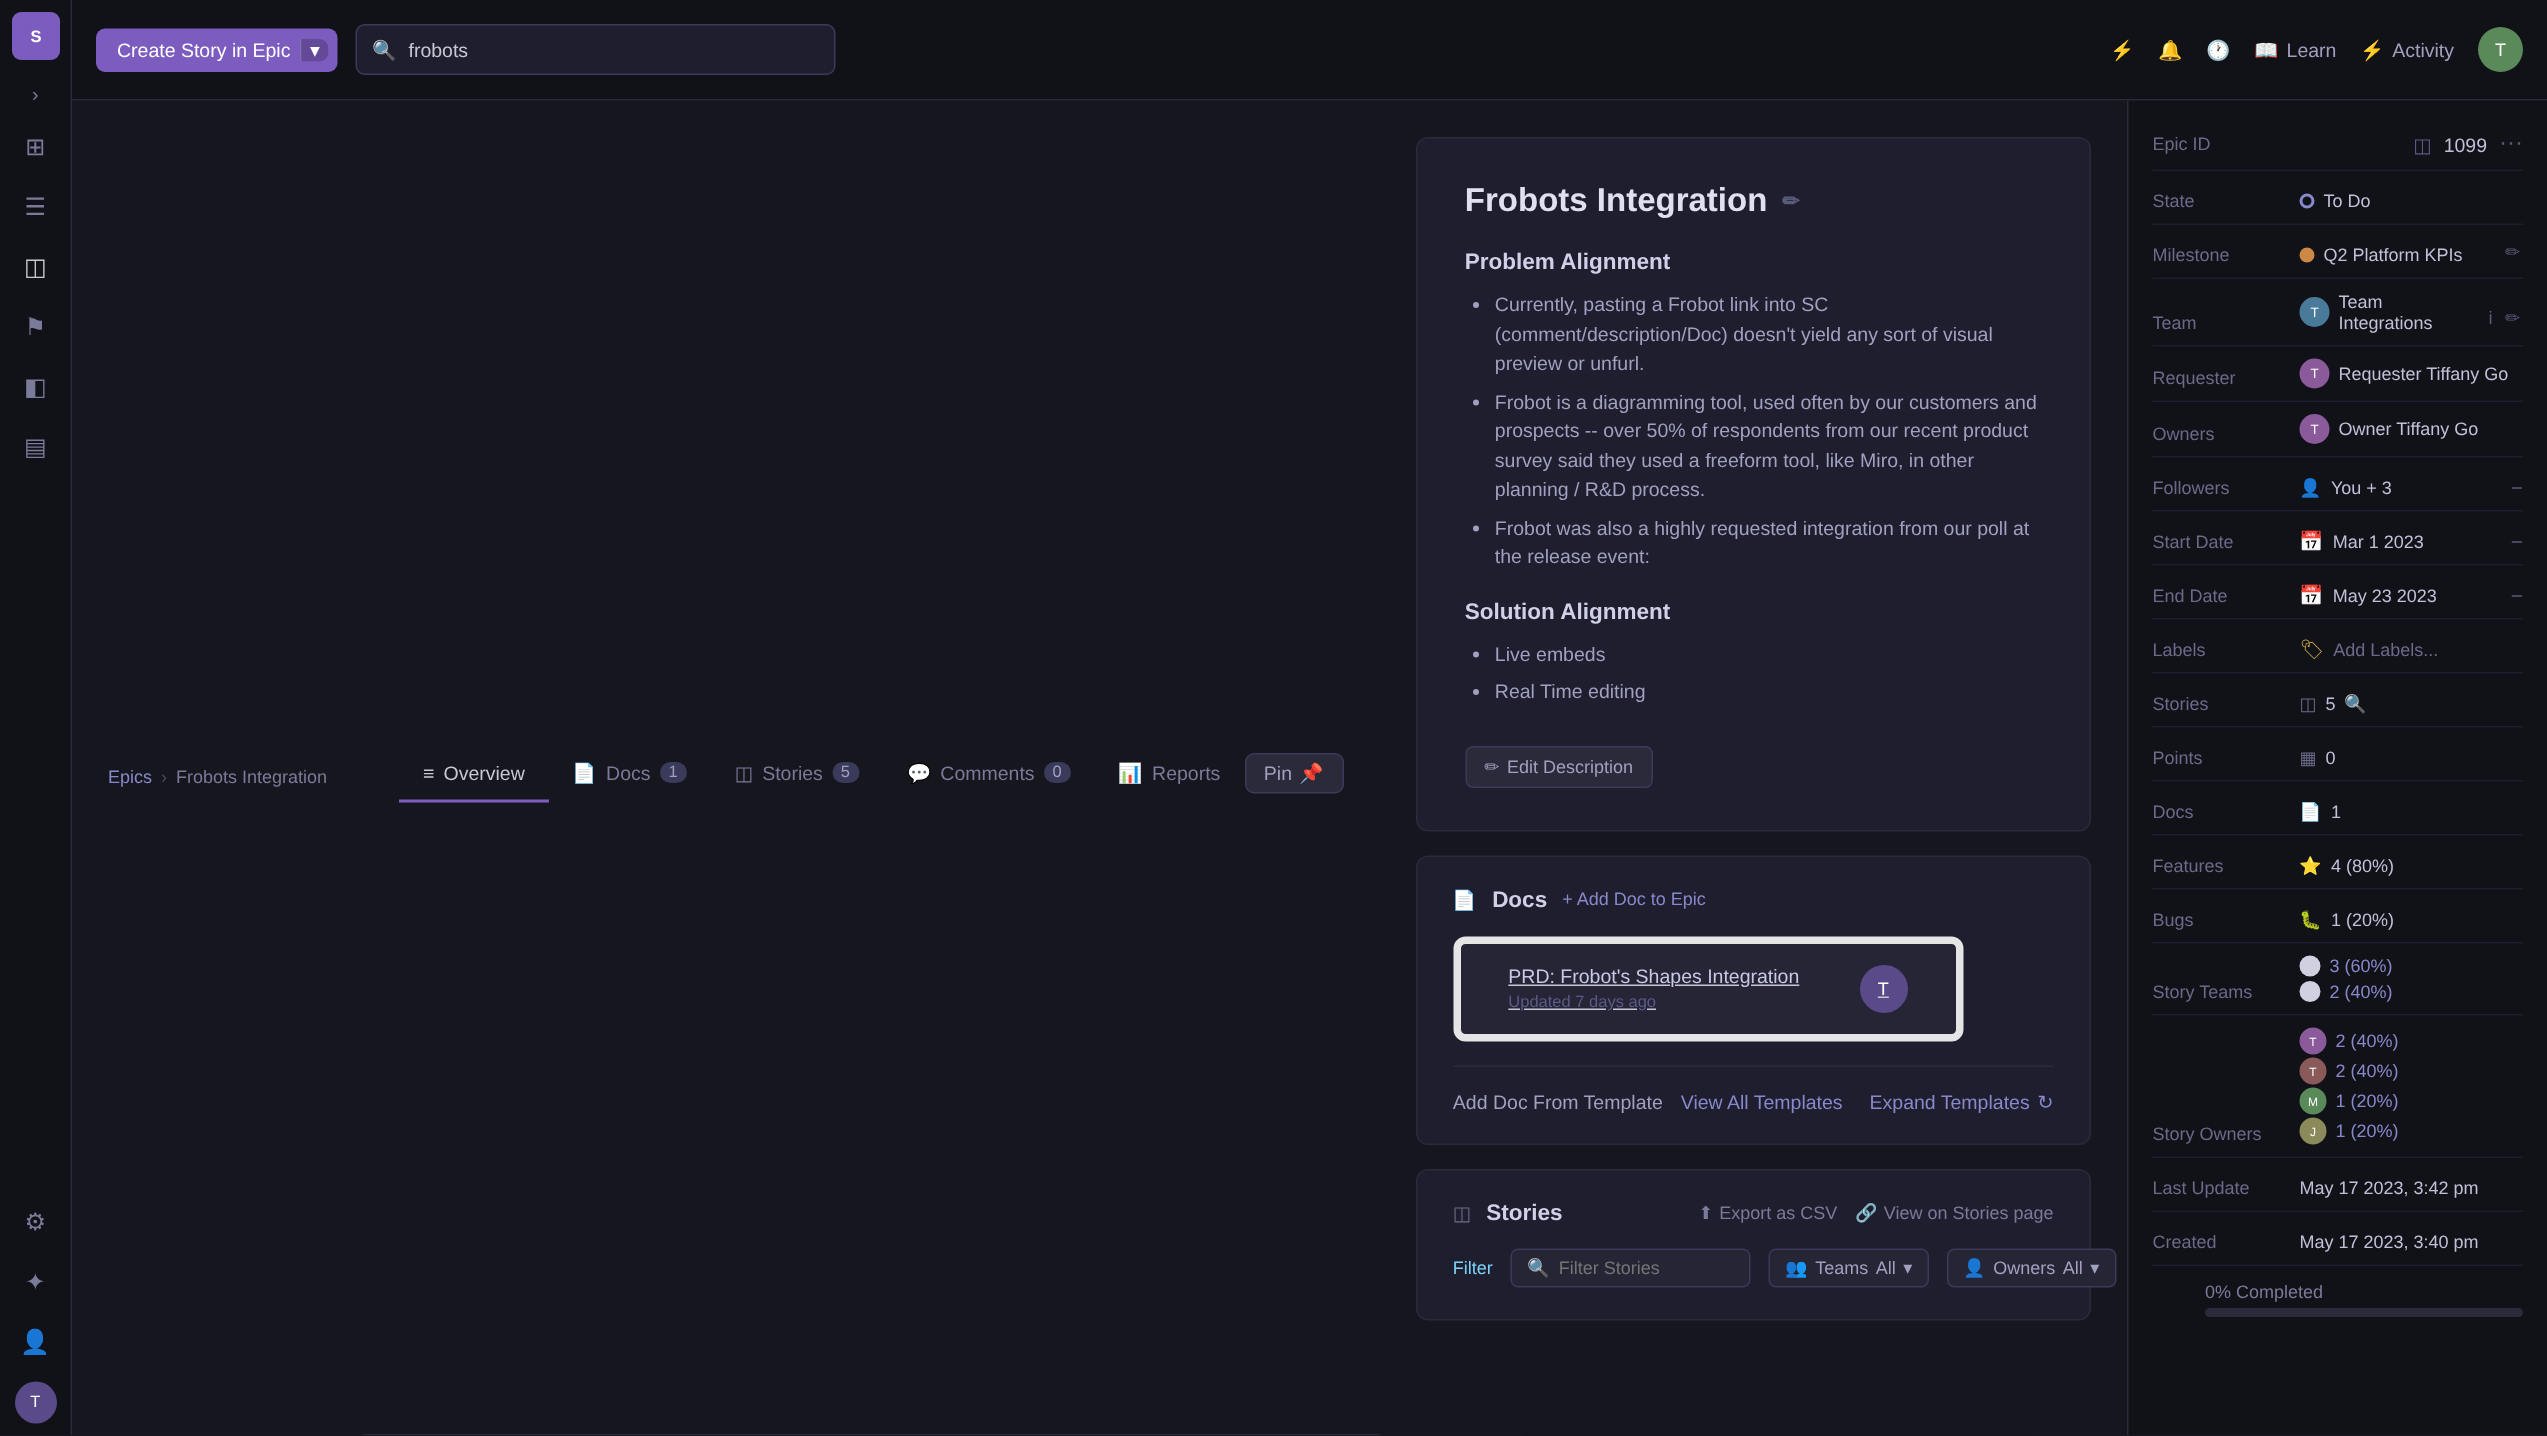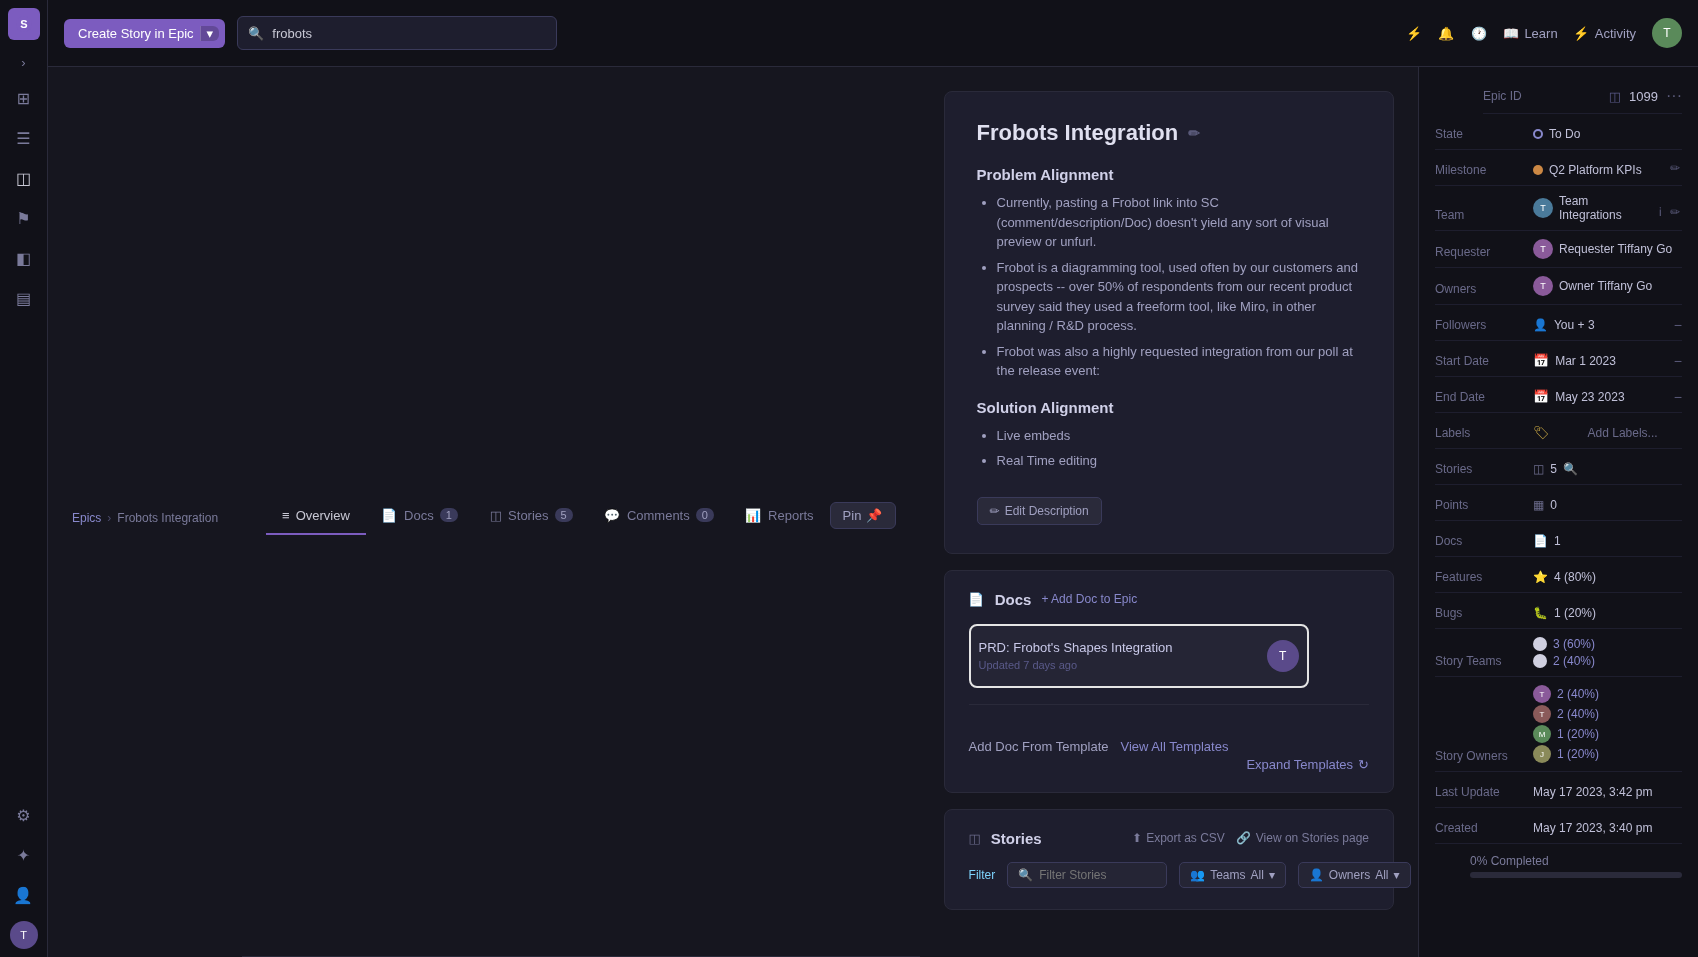--- a/index.html
+++ b/index.html
@@ -328,27 +328,28 @@
       cursor: pointer;
       font-size: 12px;
       display: flex;
       align-items: center;
       gap: 4px;
     }
 
     .doc-item {
       background: #252535;
       border-radius: 8px;
-      padding: 14px 8px;
+      padding: 14px 32px;
       display: flex;
       align-items: center;
       justify-content: space-between;
-      border: 2px solid #e5e5e5;
+      border: 5px solid #e5e5e5;
       max-width: 340px;
       cursor: pointer;
+      text-decoration: underline;
     }
     .doc-item-info {}
     .doc-item-title {
       color: #c8c8e8;
       font-size: 13px;
       font-weight: 500;
       margin-bottom: 4px;
     }
     .doc-item-meta {
       color: #5a5a8a;
@@ -387,21 +388,20 @@
       cursor: pointer;
     }
     .template-spacer { flex: 1; }
     .expand-templates {
       color: #8888cc;
       font-size: 13px;
       cursor: pointer;
       display: flex;
       align-items: flex-end;
       gap: 5px;
-      margin-top: 36px;
     }
 
     
     .stories-header-row {
       display: flex;
       align-items: center;
       gap: 10px;
     }
     .stories-actions {
       flex: 1;
@@ -531,21 +531,20 @@
       font-size: 12px;
       padding: 2px;
     }
 
     .epic-id-row {
       display: flex;
       align-items: center;
       justify-content: space-between;
       padding: 8px 0;
       border-bottom: 1px solid #1e1e2e;
-      margin-left: 48px;
     }
     .epic-id-label {
       color: #6a6a8a;
       font-size: 12px;
     }
     .epic-id-value {
       color: #c0c0d8;
       font-size: 13px;
       font-weight: 500;
       display: flex;
@@ -653,21 +652,20 @@
       border: none;
       color: #5a5a7a;
       cursor: pointer;
       font-size: 14px;
       line-height: 1;
     }
 
     .add-labels-text {
       color: #6a6a8a;
       font-size: 12px;
-      margin-left: 32px;
     }
 
     .story-teams-row {
       display: flex;
       flex-direction: column;
       gap: 3px;
     }
     .story-team-item {
       display: flex;
       align-items: center;

